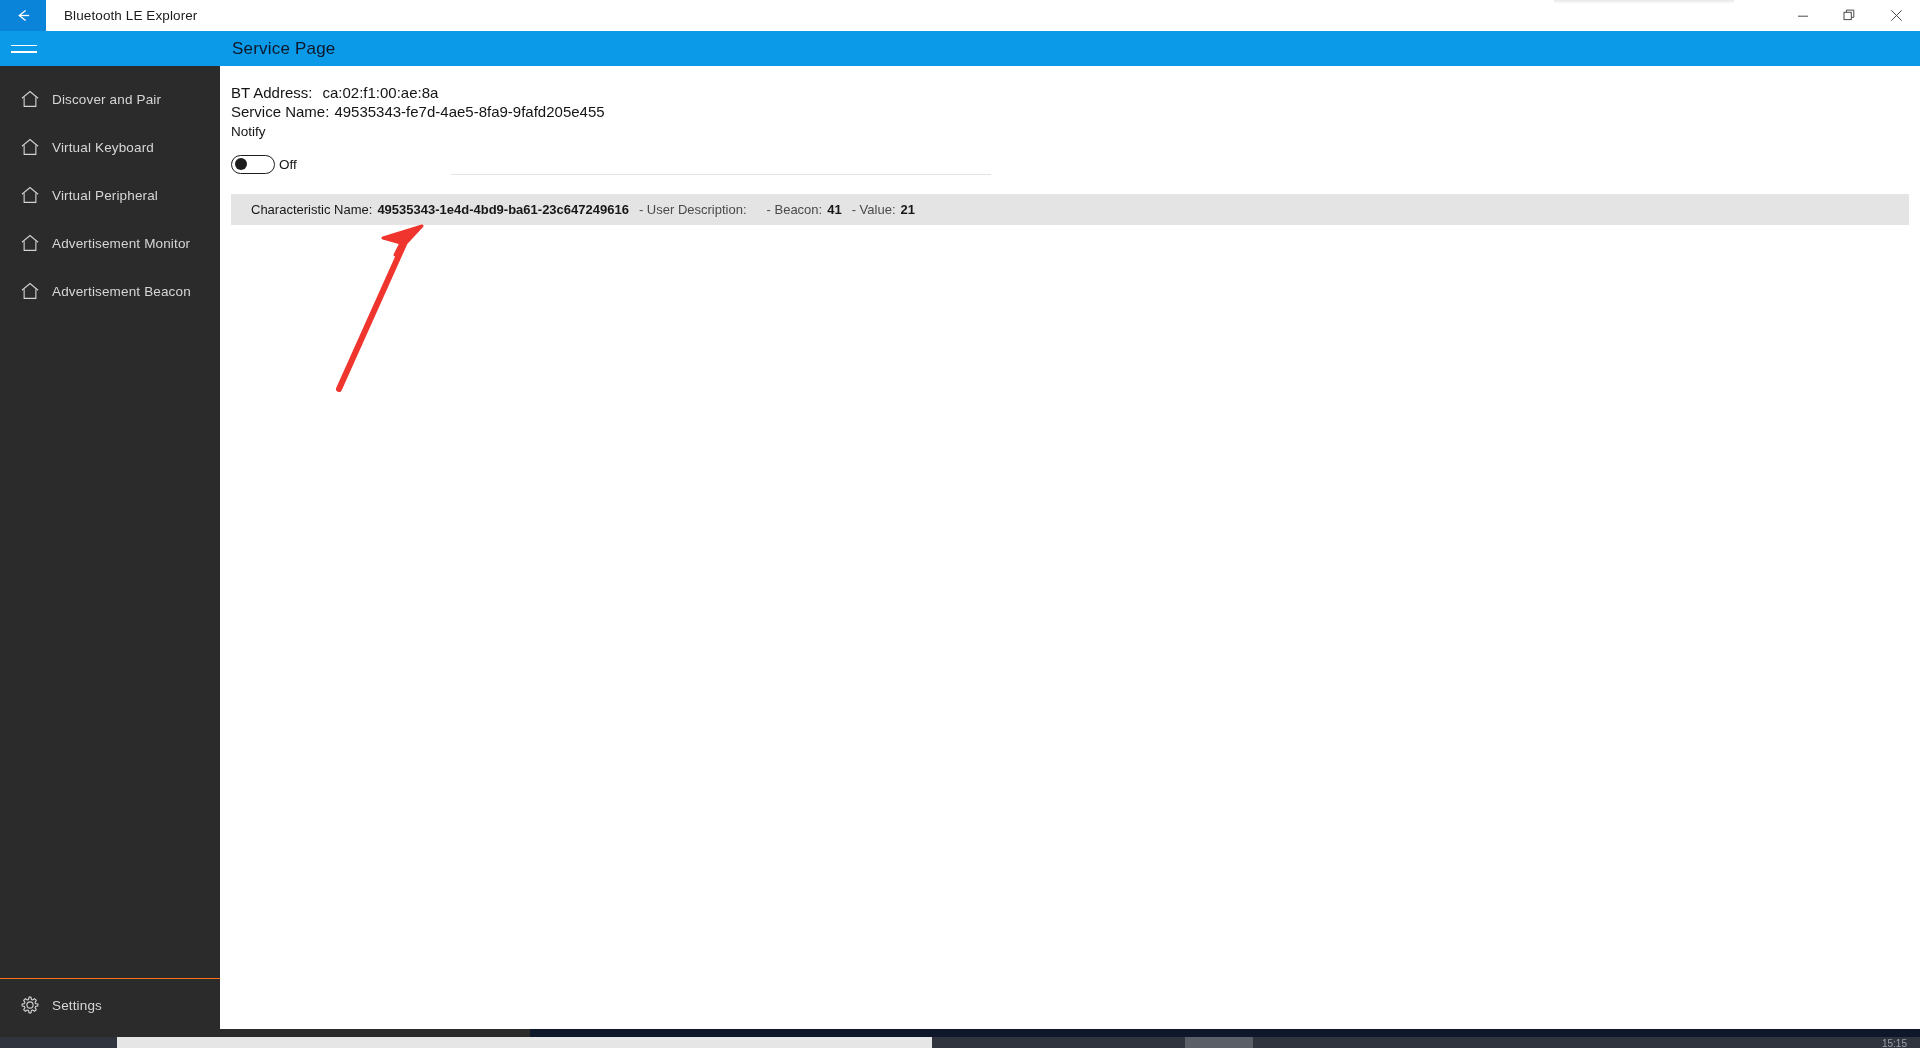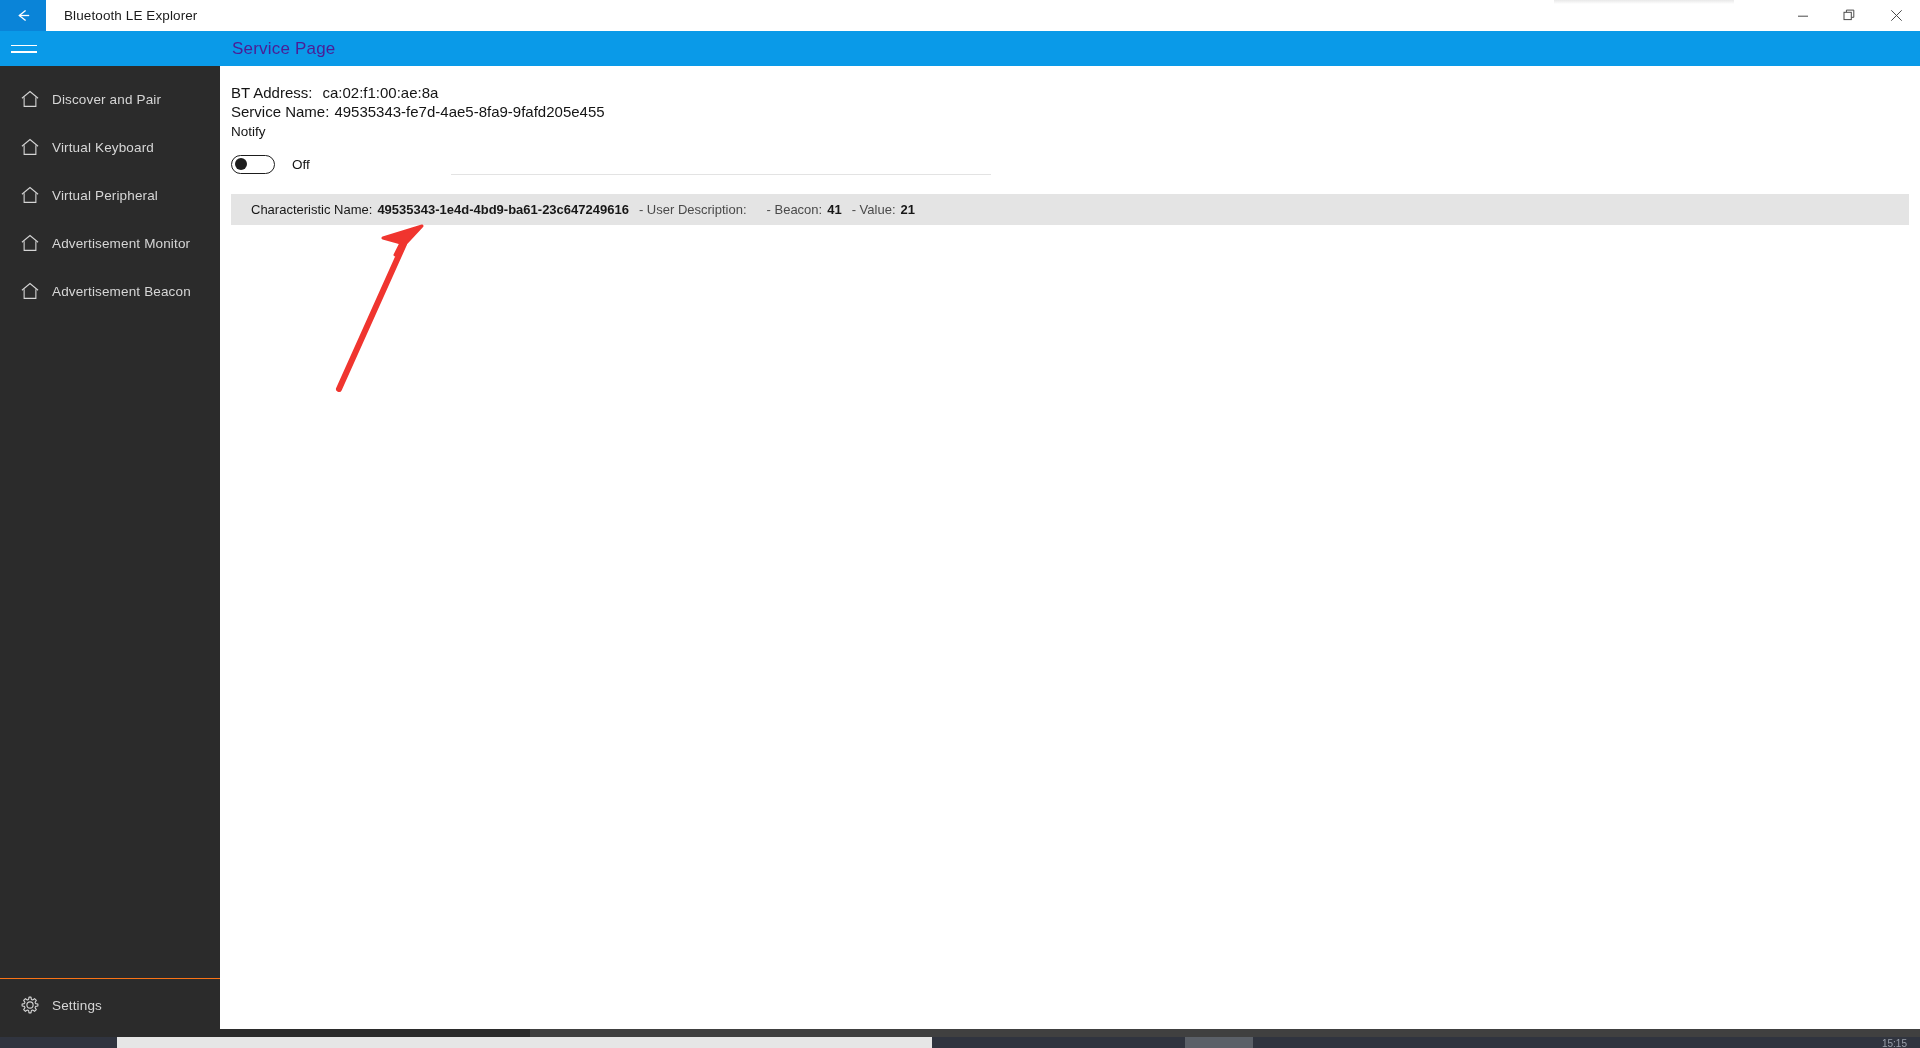--- a/index.html
+++ b/index.html
@@ -113,21 +113,21 @@
   
   .page-header {
     position: absolute;
     top: 31px; left: 220px;
     width: 1700px; height: 35px;
     background: #0a9ae8;
     display: flex; align-items: center;
   }
   .page-title {
     font-size: 17px;
-    color: #4c1d95;
+    color: #0f172a;
     padding-left: 12px;
     letter-spacing: .2px;
     text-align: center;
   }
 
   
   .content {
     position: absolute;
     top: 66px; left: 220px;
     width: 1700px; height: 963px;
@@ -169,21 +169,21 @@
     position: absolute;
     left: 3px; top: 50%;
     transform: translateY(-50%);
     width: 12px; height: 12px;
     border-radius: 50%;
     background: #1d1d1d;
   }
   .toggle-state {
     font-size: 13.5px;
     color: #141414;
-    margin-left: 17px;
+    margin-left: 4px;
   }
 
   .thin-divider {
     position: absolute;
     left: 231px; top: 108px;
     width: 540px; height: 1px;
     background: #e3e3e3;
   }
 
   .char-row {
@@ -211,21 +211,21 @@
     left: 0; top: 0;
     width: 1920px; height: 1048px;
     pointer-events: none;
   }
 
   
   .taskbar {
     position: absolute;
     left: 0; bottom: 0;
     width: 1920px; height: 19px;
-    background: #404040;
+    background: #0f172a;
   }
   .tb-dark-left {
     position: absolute; left: 0; top: 0;
     width: 530px; height: 9px;
     background: #2b2b2b;
   }
   .tb-strip {
     position: absolute; left: 0; bottom: 0;
     width: 1920px; height: 11px;
     background: #30343f;

